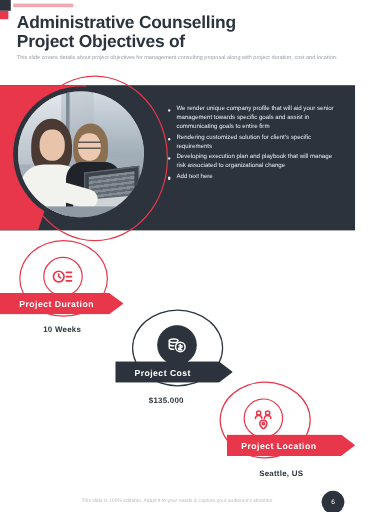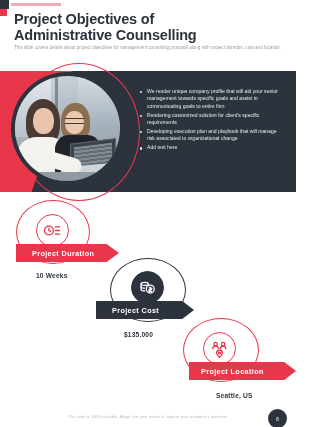--- a/index.html
+++ b/index.html
@@ -220,21 +220,21 @@
     align-items: center;
     color: #ffffff;
     font-size: 7.2px;
     font-weight: bold;
     letter-spacing: 0.4px;
   }
   .banner span { display: block; }
 
   
   .banner-duration {
-    left: 16px; top: 244px;
+    left: 0px; top: 244px;
     width: 103px;
     background: #e8374a;
     clip-path: polygon(0 0, 88% 0, 100% 50%, 88% 100%, 0 100%);
     padding-left: 16px;
     box-sizing: border-box;
     text-align: right;
   }
   
   .banner-cost {
     left: 96px; top: 301px;
@@ -329,22 +329,22 @@
   }
 </style>
 </head>
 <body>
 
 <div class="deco-sq-dark"></div>
 <div class="deco-sq-red"></div>
 <div class="deco-line"></div>
 
 <div class="title">
+  <div>Administrative Counselling</div>
   <div>Project Objectives of</div>
-  <div>Administrative Counselling</div>
 </div>
 <div class="subtitle">This slide covers details about project objectives for management consulting proposal along with project duration, cost and location.</div>
 
 <div class="dark-panel"></div>
 <div class="red-wedge"></div>
 <div class="red-arc"></div>
 
 <div class="photo-ring">
   <div class="photo-inner">
     <div class="ph-wall-l"></div>

